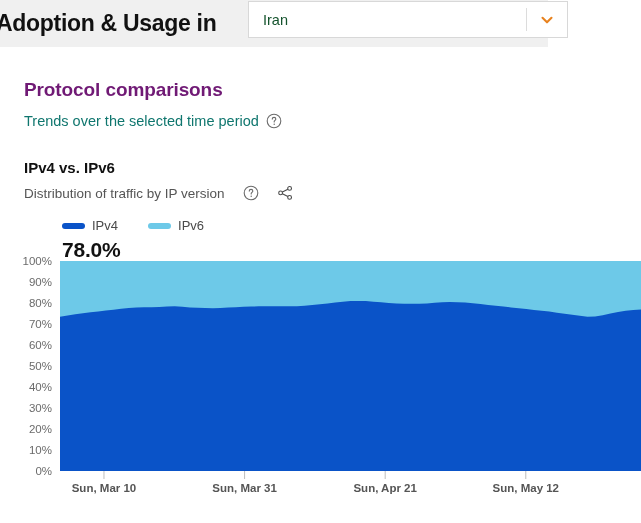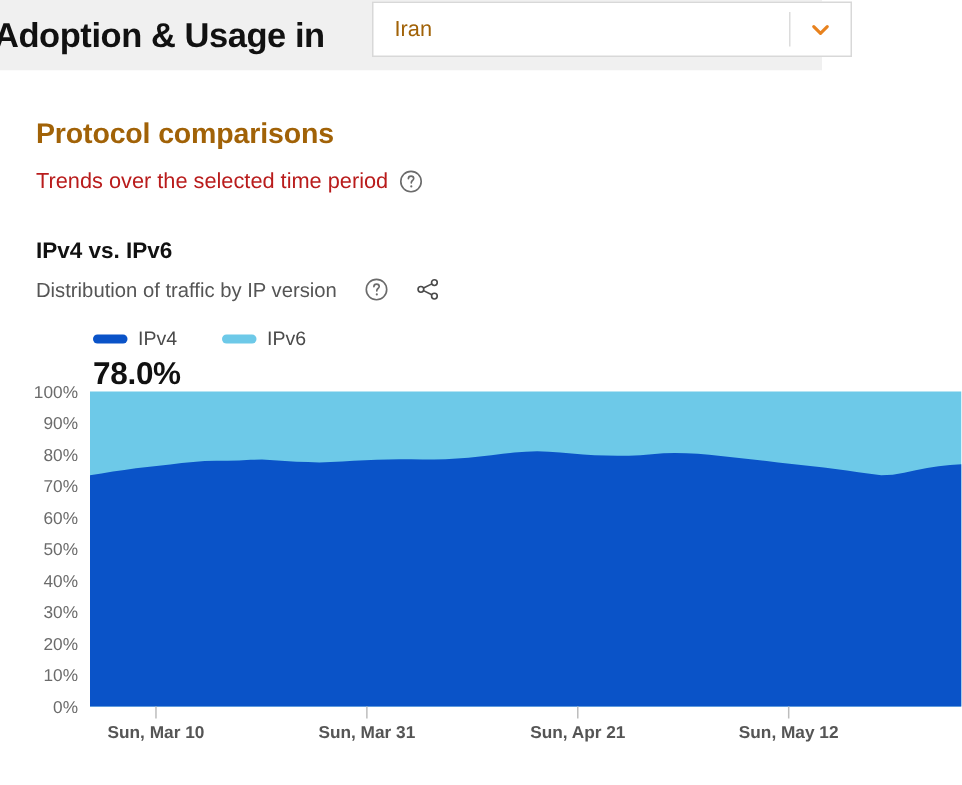--- a/index.html
+++ b/index.html
@@ -38,21 +38,21 @@
     background: #ffffff;
     border: 1px solid #d8d8d8;
     display: flex;
     align-items: center;
     cursor: pointer;
   }
   .country-value {
     flex: 1;
     padding-left: 14px;
     font-size: 14.5px;
-    color: #a16207;
+    color: #14532d;
     white-space: nowrap;
     overflow: hidden;
   }
   .select-divider {
     width: 1px;
     height: 23px;
     background: #dcdcdc;
   }
   .select-chevron {
     width: 40px;
@@ -66,31 +66,31 @@
   .content {
     padding: 0 0 0 24px;
     background: #ffffff;
     height: 476px;
     position: relative;
   }
 
   .section-title {
     font-size: 19px;
     font-weight: bold;
-    color: #a16207;
+    color: #701a75;
     padding-top: 32px;
     letter-spacing: -0.1px;
   }
   .section-sub {
     display: flex;
     align-items: center;
     gap: 7px;
     margin-top: 12px;
     font-size: 14.5px;
-    color: #b91c1c;
+    color: #0f766e;
   }
 
   .card-title {
     font-size: 15px;
     font-weight: bold;
     color: #111111;
     margin-top: 30px;
   }
   .card-sub {
     display: flex;

